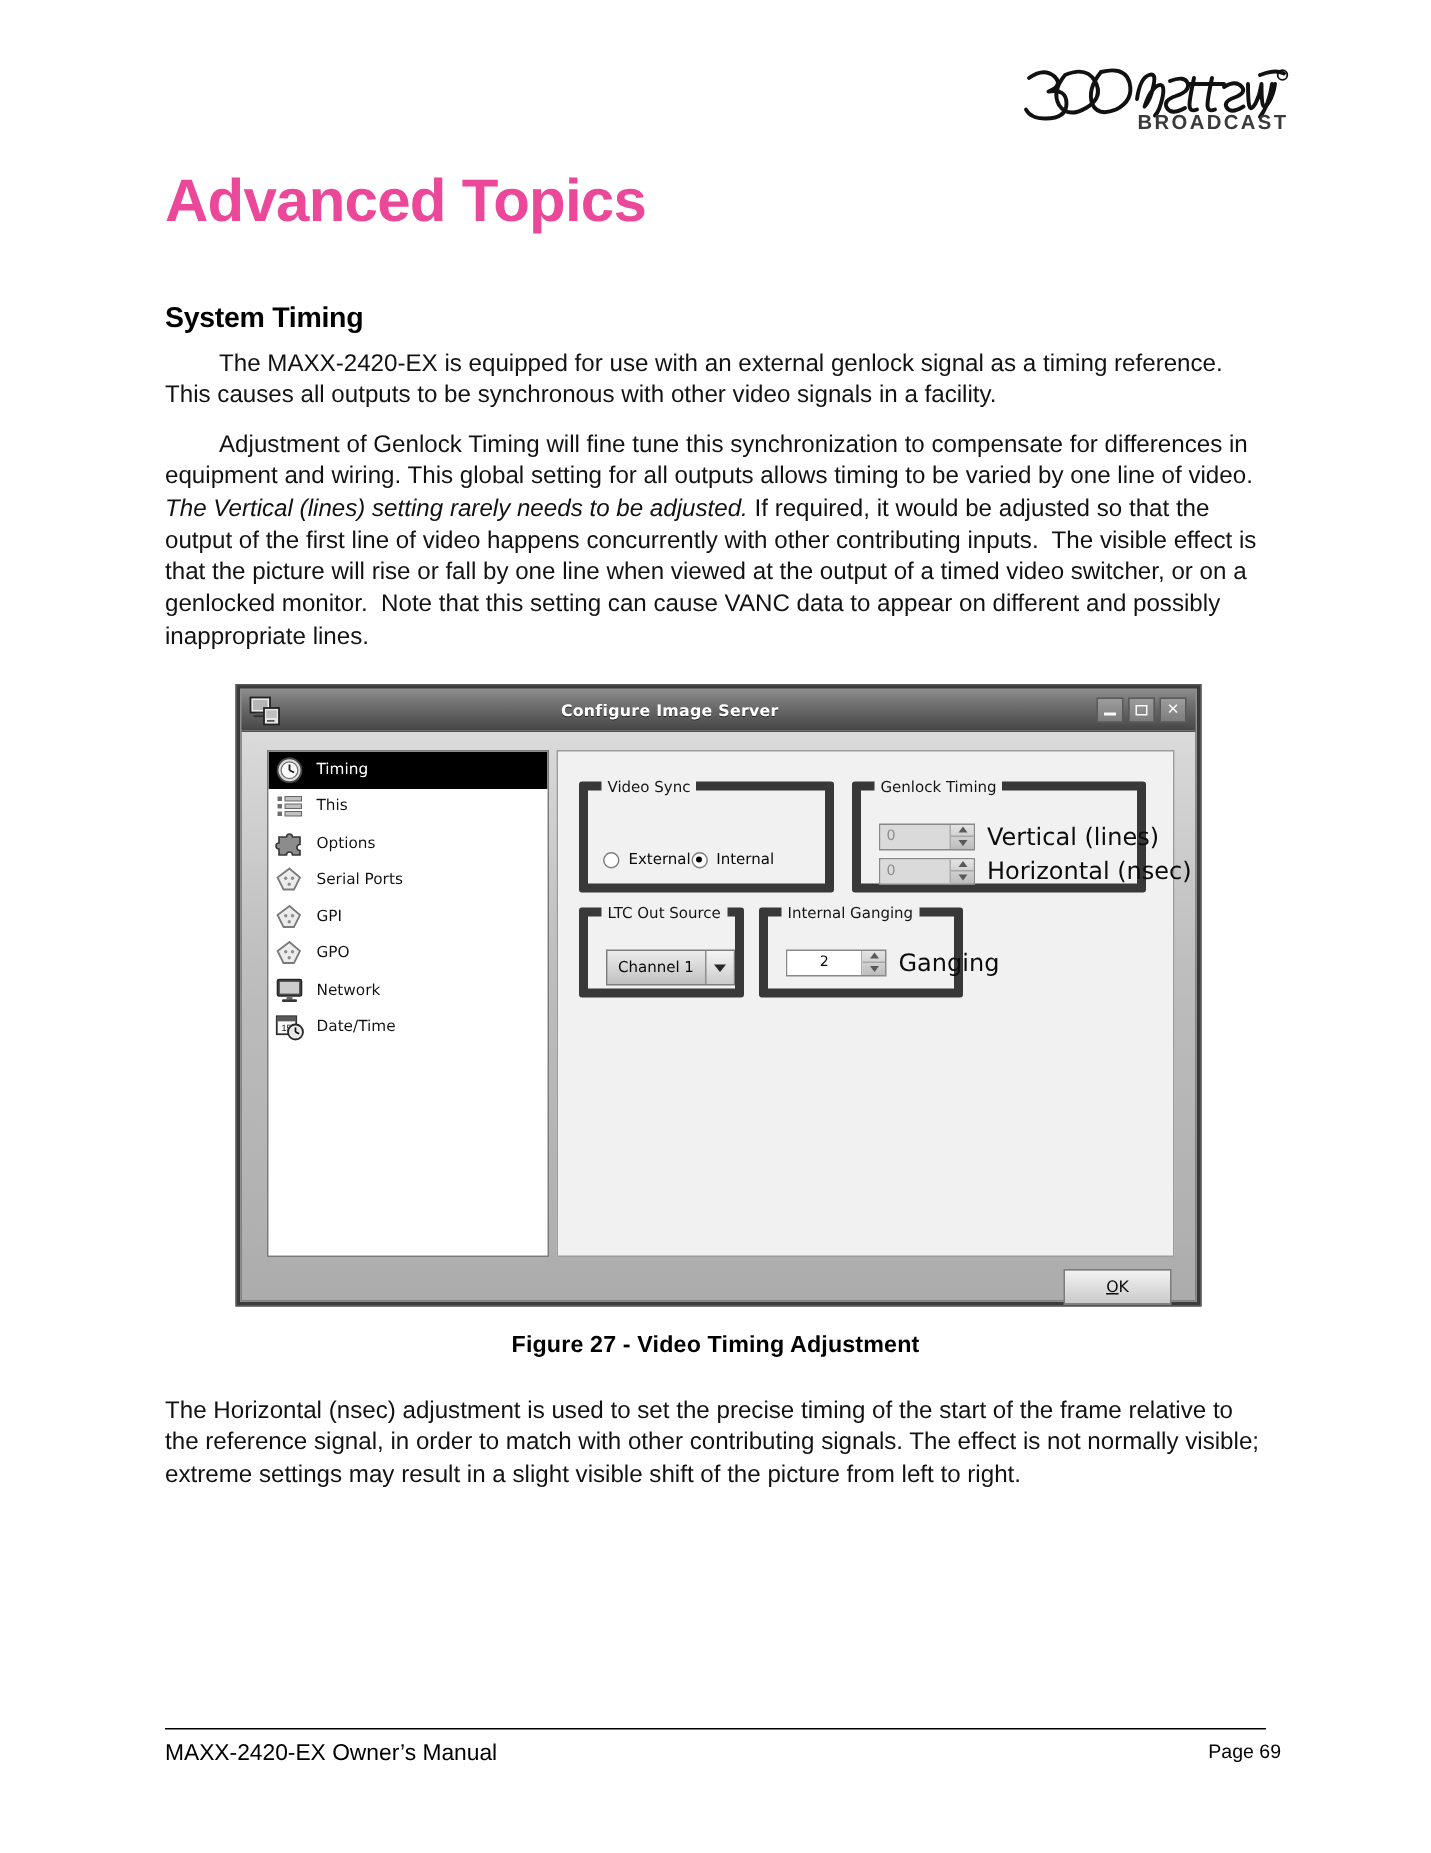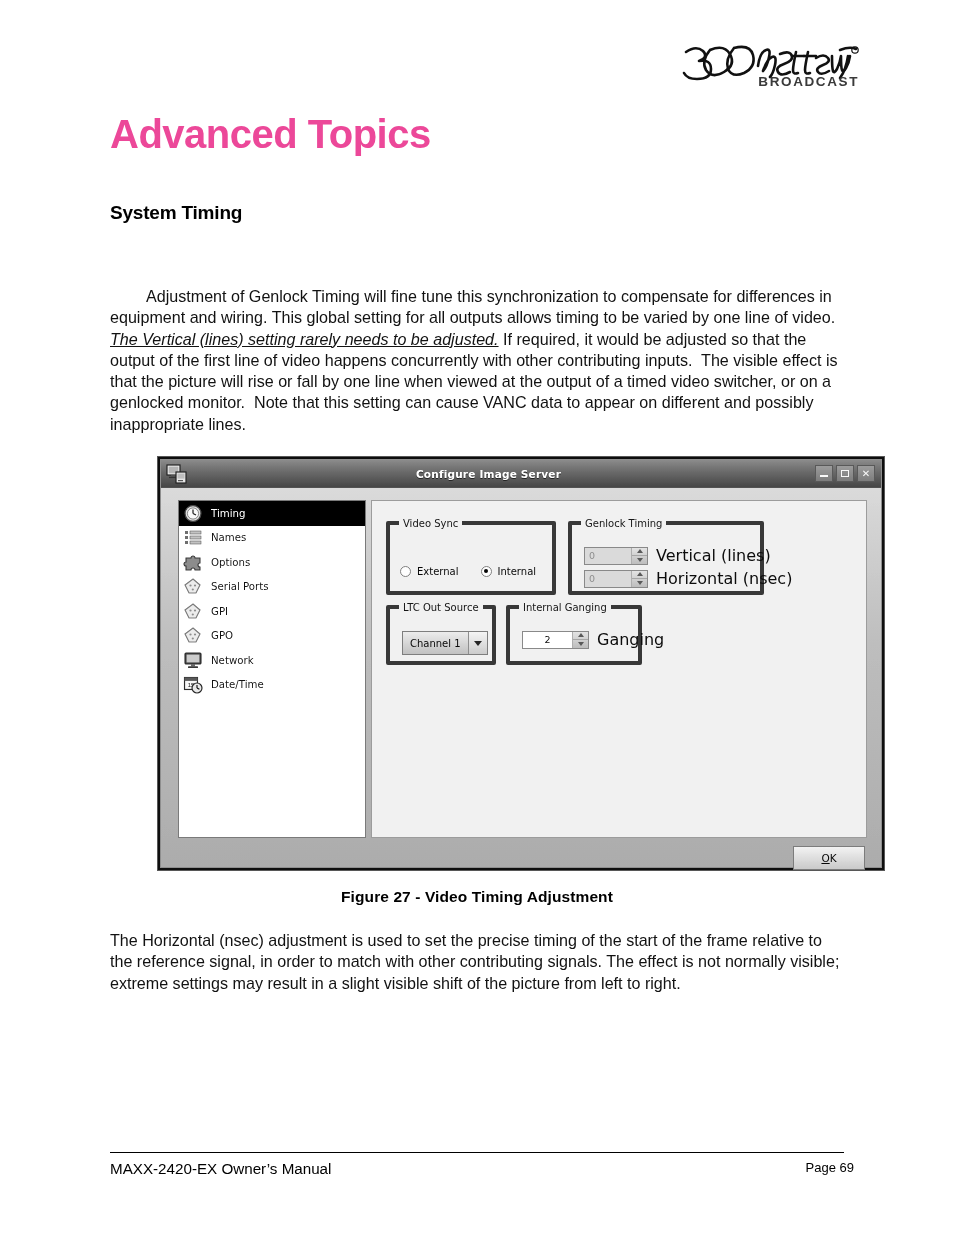--- a/index.html
+++ b/index.html
@@ -64,21 +64,20 @@
     text-align: left;
     color: #121212;
   }
   .p1 { top: 232px; }
   .p2 { top: 286px; }
   .p3 { top: 930px; }
   .body-col p { margin: 0 0 8px 0; }
   .indent { text-indent: 36px; }
   .ital-u {
     font-style: italic;
-    text-decoration: underline;
   }
 
   
   .fig-caption {
     position: absolute;
     left: 0;
     top: 888px;
     width: 954px;
     text-align: center;
     font-size: 15.5px;
@@ -106,23 +105,23 @@
     right: 100px;
     top: 1160px;
     font-size: 13px;
   }
 
   
   .dlg-shot {
     position: absolute;
     left: 157px;
     top: 456px;
-    width: 728px;
+    width: 644px;
     height: 415px;
-    background: #0f172a;
+    background: #be185d;
     border: 1px solid #5a5a5a;
     box-sizing: border-box;
     font-family: "DejaVu Sans", sans-serif;
     font-size: 10px;
     color: #111;
     filter: grayscale(100%) contrast(108%);
   }
   .dlg-frame {
     position: absolute;
     left: 2px; top: 2px;
@@ -232,21 +231,21 @@
     right: 14px;
     height: 338px;
     background: #e9e9e9;
     border: 1px solid #9a9a9a;
     box-sizing: border-box;
   }
 
   
   .grp {
     position: absolute;
-    border: 4px solid #b91c1c;
+    border: 6px solid #b91c1c;
     box-sizing: border-box;
     border-radius: 2px;
   }
   .grp > .grp-title {
     position: absolute;
     top: -7px;
     left: 9px;
     background: #e9e9e9;
     padding: 0 4px;
     font-size: 10px;
@@ -258,21 +257,20 @@
   .grp-genlock   { left: 196px; top: 20px;  width: 196px; height: 74px; }
   .grp-ltc       { left: 14px;  top: 104px; width: 110px; height: 60px; }
   .grp-gang      { left: 134px; top: 104px; width: 136px; height: 60px; }
 
   
   .radio-row {
     position: absolute;
     left: 10px; top: 41px;
     display: flex;
     align-items: center;
-    gap: 22px;
     text-align: center;
   }
   .radio {
     display: flex;
     align-items: center;
     gap: 6px;
     font-size: 10px;
   }
   .rad-dot {
     width: 11px; height: 11px;
@@ -429,20 +427,23 @@
       </g>
       <circle cx="175" cy="14" r="3.2" fill="none" stroke="#111" stroke-width="1.2"></circle>
       <text x="179" y="50" text-anchor="end" font-family="'Liberation Sans', sans-serif" font-size="13.5" font-weight="bold" letter-spacing="1.6" fill="#3a3a3a">BROADCAST</text>
     </svg>
   </div>
 
   <div class="page-title">Advanced Topics</div>
 
   <div class="section-head">System Timing</div>
 
+  <div class="body-col p1">
+    <p class="indent">The MAXX-2420-EX is equipped for use with an external genlock signal as a timing reference. This causes all outputs to be synchronous with other video signals in a facility.</p>
+  </div>
 
   <div class="body-col p2">
     <p class="indent"><span>Adjustment of Genlock Timing will fine tune this synchronization to compensate for differences in equipment and wiring. This global setting for all outputs allows timing to be varied by one line of video.&nbsp; </span><span class="ital-u">The Vertical (lines) setting rarely needs to be adjusted.</span><span> If required, it would be adjusted so that the output of the first line of video happens concurrently with other contributing inputs.&nbsp; The visible effect is that the picture will rise or fall by one line when viewed at the output of a timed video switcher, or on a genlocked monitor.&nbsp; Note that this setting can cause VANC data to appear on different and possibly inappropriate lines.</span></p>
   </div>
 
   <div class="dlg-shot">
     <div class="dlg-frame">
 
       <div class="titlebar">
         <svg class="tb-icon" viewBox="0 0 22 20">
@@ -484,21 +485,21 @@
 
           <div class="side-item">
             <svg class="side-ico" viewBox="0 0 20 19">
               <rect x="2" y="3" width="3" height="3" fill="#6f6f6f"></rect>
               <rect x="7" y="3" width="11" height="3" fill="#bdbdbd" stroke="#6a6a6a" stroke-width="0.7"></rect>
               <rect x="2" y="8" width="3" height="3" fill="#6f6f6f"></rect>
               <rect x="7" y="8" width="11" height="3" fill="#bdbdbd" stroke="#6a6a6a" stroke-width="0.7"></rect>
               <rect x="2" y="13" width="3" height="3" fill="#6f6f6f"></rect>
               <rect x="7" y="13" width="11" height="3" fill="#bdbdbd" stroke="#6a6a6a" stroke-width="0.7"></rect>
             </svg>
-            <span class="side-label">Names</span>
+            <span class="side-label">This</span>
           </div>
 
           <div class="side-item">
             <svg class="side-ico" viewBox="0 0 20 19">
               <path d="M3 5 h5 a2 2 0 1 1 4 0 h5 v5 a2 2 0 1 0 0 4 v3 h-5 a2 2 0 1 0 -4 0 h-5 v-4 a2 2 0 1 1 0 -4 z" fill="#8b8b8b" stroke="#3d3d3d" stroke-width="1.1"></path>
             </svg>
             <span class="side-label">Options</span>
           </div>
 
           <div class="side-item">

